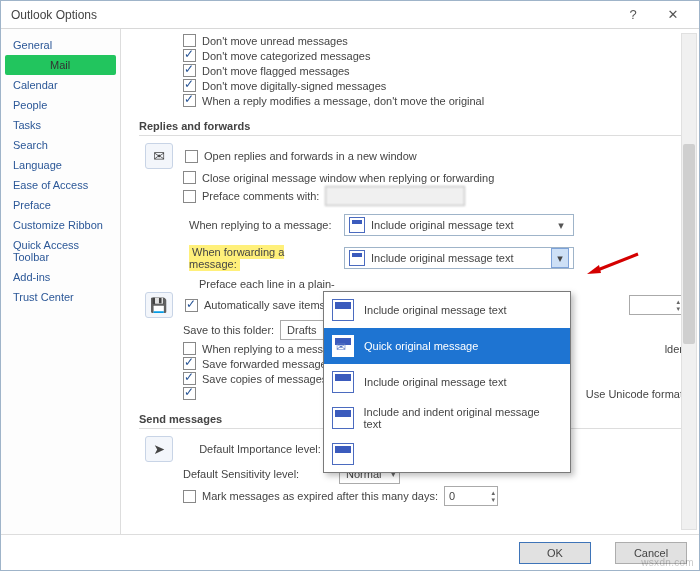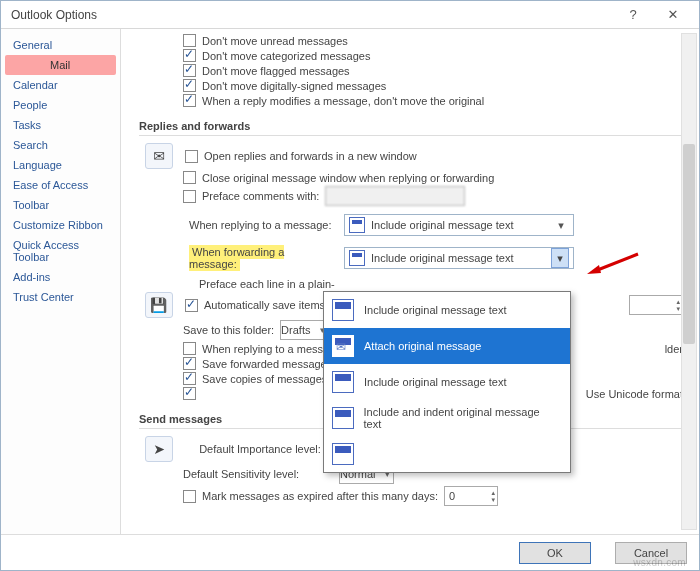--- a/index.html
+++ b/index.html
@@ -30,21 +30,21 @@
   padding: 6px 4px;
   background: #fdfdfd;
 }
 .sidebar .item {
   padding: 4px 8px;
   color: #2b5797;
   cursor: default;
   border-radius: 2px;
 }
 .sidebar .item.selected {
-  background: #fca5a5;
+  background: #22c55e;
   color: #333;
   padding-left: 45px;
 }
 .content {
   flex: 1;
   position: relative;
   overflow: hidden;
   padding: 0 16px 0 18px;
 }
 .scrollbar {
@@ -85,21 +85,21 @@
 .dropdown .dd-text { flex:1; padding: 0 6px; }
 .dropdown .dd-arrow { width:16px; text-align:center; color:#555; }
 .dropdown.open .dd-arrow-box {
   width:18px; height:20px; background:#cde0f6; border:1px solid #7da2d8; display:flex; align-items:center; justify-content:center;
 }
 .textin {
   width: 140px; height: 20px; border: 1px solid #b8b8b8; background:#fff;
 }
 .textin.blur { color:#bbb; font-style: italic; }
 .small-select {
-  border:1px solid #aaa; height:20px; padding:0 18px 0 0; background:#fff; display:inline-flex; align-items:center; position:relative;
+  border:1px solid #aaa; height:20px; padding:0 18px 0 6px; background:#fff; display:inline-flex; align-items:center; position:relative;
 }
 .small-select::after { content:"▾"; position:absolute; right:4px; font-size:9px; color:#666;}
 .spinner {
   width:54px; height:20px; border:1px solid #aaa; background:#fff; display:inline-flex; align-items:center;
   padding:0 4px; position:relative;
 }
 .spinner::after{ content:"▴\A▾"; white-space:pre; font-size:7px; line-height:7px; position:absolute; right:2px; color:#666;}
 .footer {
   height: 36px; border-top: 1px solid #ddd; display:flex; justify-content:flex-end; align-items:center; gap:24px; padding-right:12px;
 }
@@ -126,21 +126,21 @@
 
 .arrow {
   position:absolute; width:60px; height:24px; pointer-events:none;
 }
 .arrow svg { width:100%; height:100%; }
 .cursor {
   position:absolute; font-size:14px; color:#000; pointer-events:none;
 }
 .watermark {
   position: absolute;
-  right: 14px;
+  right: 6px;
   bottom: 3px;
   font-size: 10px;
   color: rgba(0,0,0,0.22);
   letter-spacing: 0.3px;
   pointer-events: none;
 }
 </style>
 </head>
 <body>
 
@@ -155,21 +155,21 @@
   <div class="body">
     <div class="sidebar">
       <div class="item">General</div>
       <div class="item selected">Mail</div>
       <div class="item">Calendar</div>
       <div class="item">People</div>
       <div class="item">Tasks</div>
       <div class="item">Search</div>
       <div class="item">Language</div>
       <div class="item">Ease of Access</div>
-      <div class="item">Toolbar</div>
+      <div class="item">Preface</div>
       <div class="item">Customize Ribbon</div>
       <div class="item">Quick Access Toolbar</div>
       <div class="item">Add-ins</div>
       <div class="item">Trust Center</div>
     </div>
 
     <div class="content">
 
       <div style="padding-left:44px; padding-top:4px;">
         <div class="row">
@@ -287,21 +287,21 @@
         <span class="spinner">0</span>
       </div>
 
       <div class="menu" style="left:202px; top:262px; width:248px;">
         <div class="menu-row">
           <span class="m-icon"></span>
           <span>Include original message text</span>
         </div>
         <div class="menu-row hover">
           <span class="m-icon attach"></span>
-          <span>Attach original message</span>
+          <span>Quick original message</span>
         </div>
         <div class="menu-row">
           <span class="m-icon"></span>
           <span>Include original message text</span>
         </div>
         <div class="menu-row">
           <span class="m-icon"></span>
           <span>Include and indent original message text</span>
         </div>
         <div class="menu-row">

